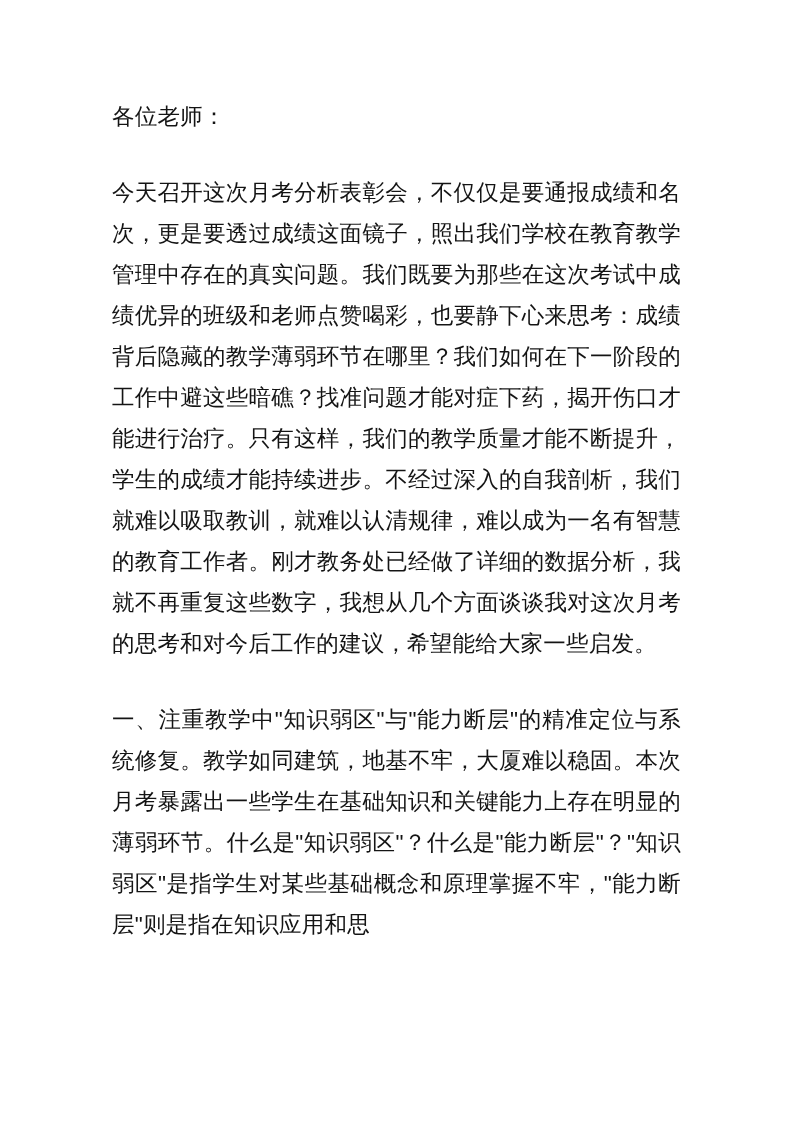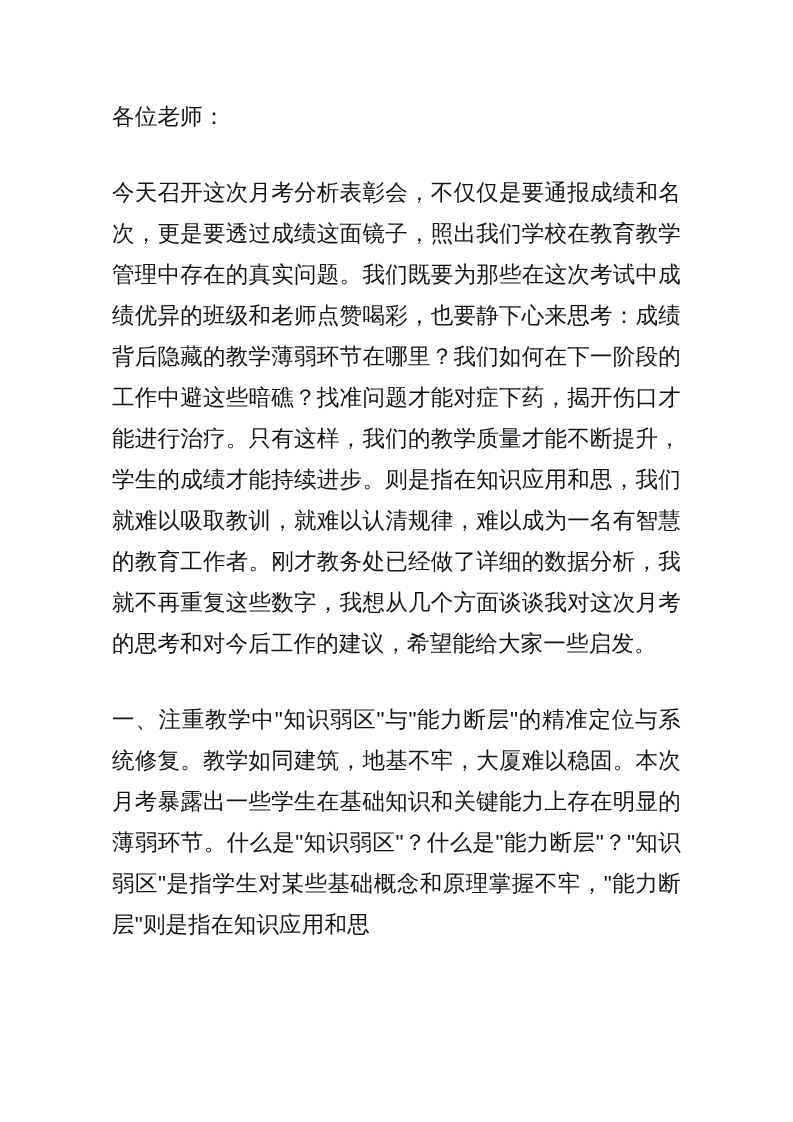--- a/index.html
+++ b/index.html
@@ -43,16 +43,16 @@
   .indent {
     text-indent: 0;
   }
 </style>
 </head>
 <body>
 
 <div class="page">
   <div class="doc-body">
     <p class="para para-salutation">各位老师：</p>
-    <p class="para indent">今天召开这次月考分析表彰会，不仅仅是要通报成绩和名次，更是要透过成绩这面镜子，照出我们学校在教育教学管理中存在的真实问题。我们既要为那些在这次考试中成绩优异的班级和老师点赞喝彩，也要静下心来思考：成绩背后隐藏的教学薄弱环节在哪里？我们如何在下一阶段的工作中避这些暗礁？找准问题才能对症下药，揭开伤口才能进行治疗。只有这样，我们的教学质量才能不断提升，学生的成绩才能持续进步。则是指在知识应用和思，我们就难以吸取教训，就难以认清规律，难以成为一名有智慧的教育工作者。刚才教务处已经做了详细的数据分析，我就不再重复这些数字，我想从几个方面谈谈我对这次月考的思考和对今后工作的建议，希望能给大家一些启发。</p>
+    <p class="para indent">今天召开这次月考分析表彰会，不仅仅是要通报成绩和名次，更是要透过成绩这面镜子，照出我们学校在教育教学管理中存在的真实问题。我们既要为那些在这次考试中成绩优异的班级和老师点赞喝彩，也要静下心来思考：成绩背后隐藏的教学薄弱环节在哪里？我们如何在下一阶段的工作中避这些暗礁？找准问题才能对症下药，揭开伤口才能进行治疗。只有这样，我们的教学质量才能不断提升，学生的成绩才能持续进步。不经过深入的自我剖析，我们就难以吸取教训，就难以认清规律，难以成为一名有智慧的教育工作者。刚才教务处已经做了详细的数据分析，我就不再重复这些数字，我想从几个方面谈谈我对这次月考的思考和对今后工作的建议，希望能给大家一些启发。</p>
     <p class="para indent">一、注重教学中"知识弱区"与"能力断层"的精准定位与系统修复。教学如同建筑，地基不牢，大厦难以稳固。本次月考暴露出一些学生在基础知识和关键能力上存在明显的薄弱环节。什么是"知识弱区"？什么是"能力断层"？"知识弱区"是指学生对某些基础概念和原理掌握不牢，"能力断层"则是指在知识应用和思</p>
   </div>
 </div>
 
 </body></html>

